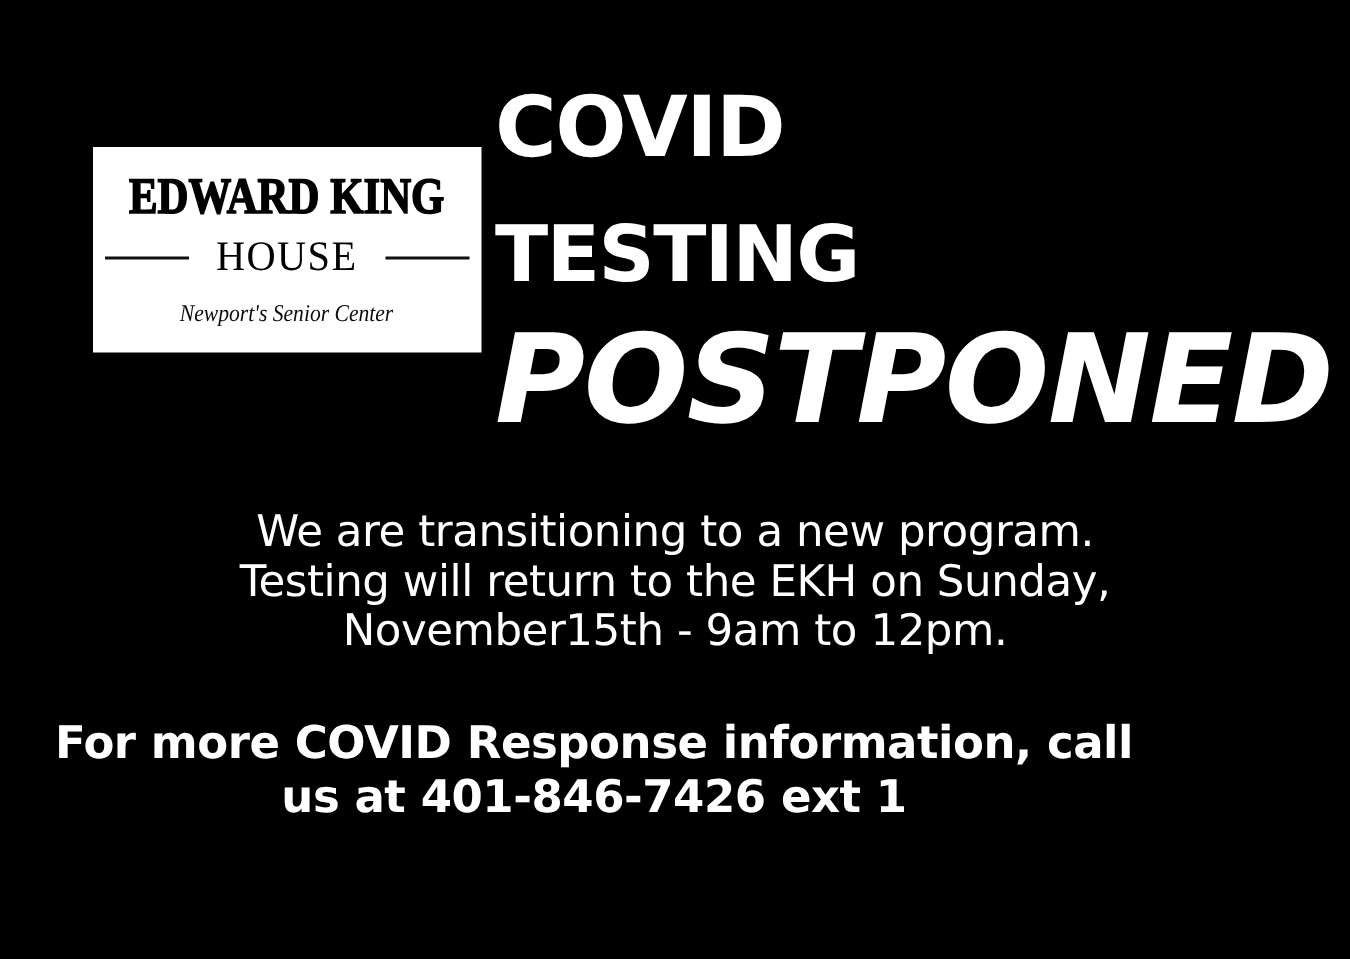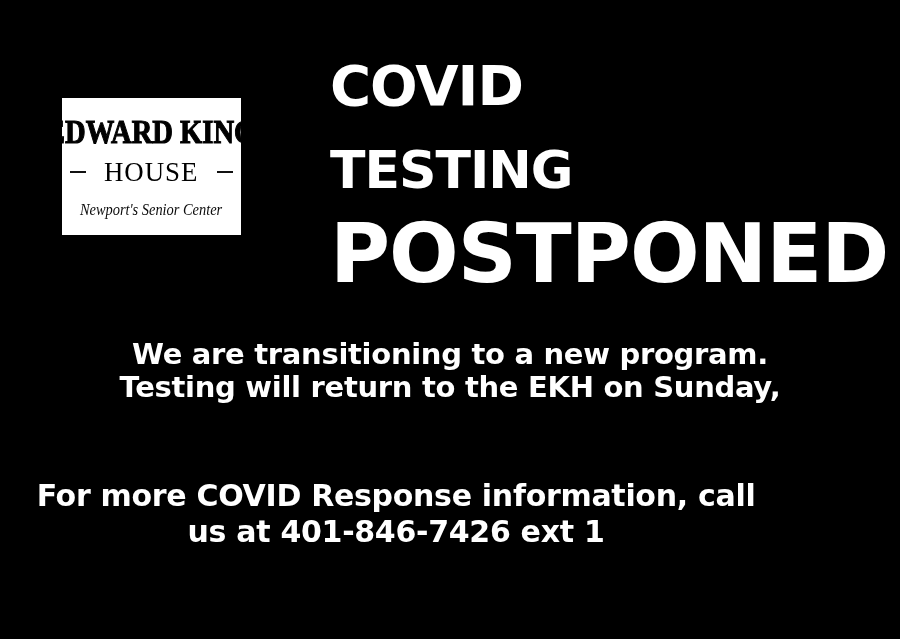--- a/index.html
+++ b/index.html
@@ -18,21 +18,21 @@
     height: 639px;
     background: #000000;
     overflow: hidden;
   }
 
   
   .logo-box {
     position: absolute;
     left: 62px;
     top: 98px;
-    width: 179px;
+    width: 259px;
     height: 137px;
     background: #ffffff;
     box-sizing: border-box;
     display: flex;
     flex-direction: column;
     align-items: center;
     justify-content: center;
     padding: 6px 8px 8px 8px;
   }
   .logo-name {
@@ -94,33 +94,33 @@
     font-weight: 700;
     color: #ffffff;
     font-size: 82px;
     line-height: 84px;
     letter-spacing: -1px;
     white-space: nowrap;
     margin: 0;
   }
   .headline-line.l1 { font-size: 56px; }
   .headline-line.l2 { font-size: 52px; }
-  .headline-line.l3 { font-size: 82px; transform: scaleX(1.0); transform-origin: left center; }
+  .headline-line.l3 { font-size: 82px; transform: scaleX(1.0); transform-origin: left center; font-style: italic; }
 
   
   .body-copy {
     position: absolute;
     left: 0;
     top: 338px;
     width: 900px;
     text-align: center;
   }
   .body-line {
     font-family: "DejaVu Sans", "Liberation Sans", sans-serif;
-    font-weight: 700;
+    font-weight: 400;
     color: #ffffff;
     font-size: 29px;
     line-height: 33px;
     letter-spacing: -0.3px;
     white-space: nowrap;
     margin: 0;
   }
 
   .contact-copy {
     position: absolute;
@@ -157,20 +157,21 @@
 
   <div class="headline">
     <div class="headline-line l1">COVID</div>
     <div class="headline-line l2">TESTING</div>
     <div class="headline-line l3">POSTPONED</div>
   </div>
 
   <div class="body-copy">
     <div class="body-line">We are transitioning to a new program.</div>
     <div class="body-line">Testing will return to the EKH on Sunday,</div>
+    <div class="body-line">November15th - 9am to 12pm.</div>
   </div>
 
   <div class="contact-copy">
     <div class="contact-line">For more COVID Response information, call</div>
     <div class="contact-line">us at 401-846-7426 ext 1</div>
   </div>
 
 </div>
 
 </body></html>

